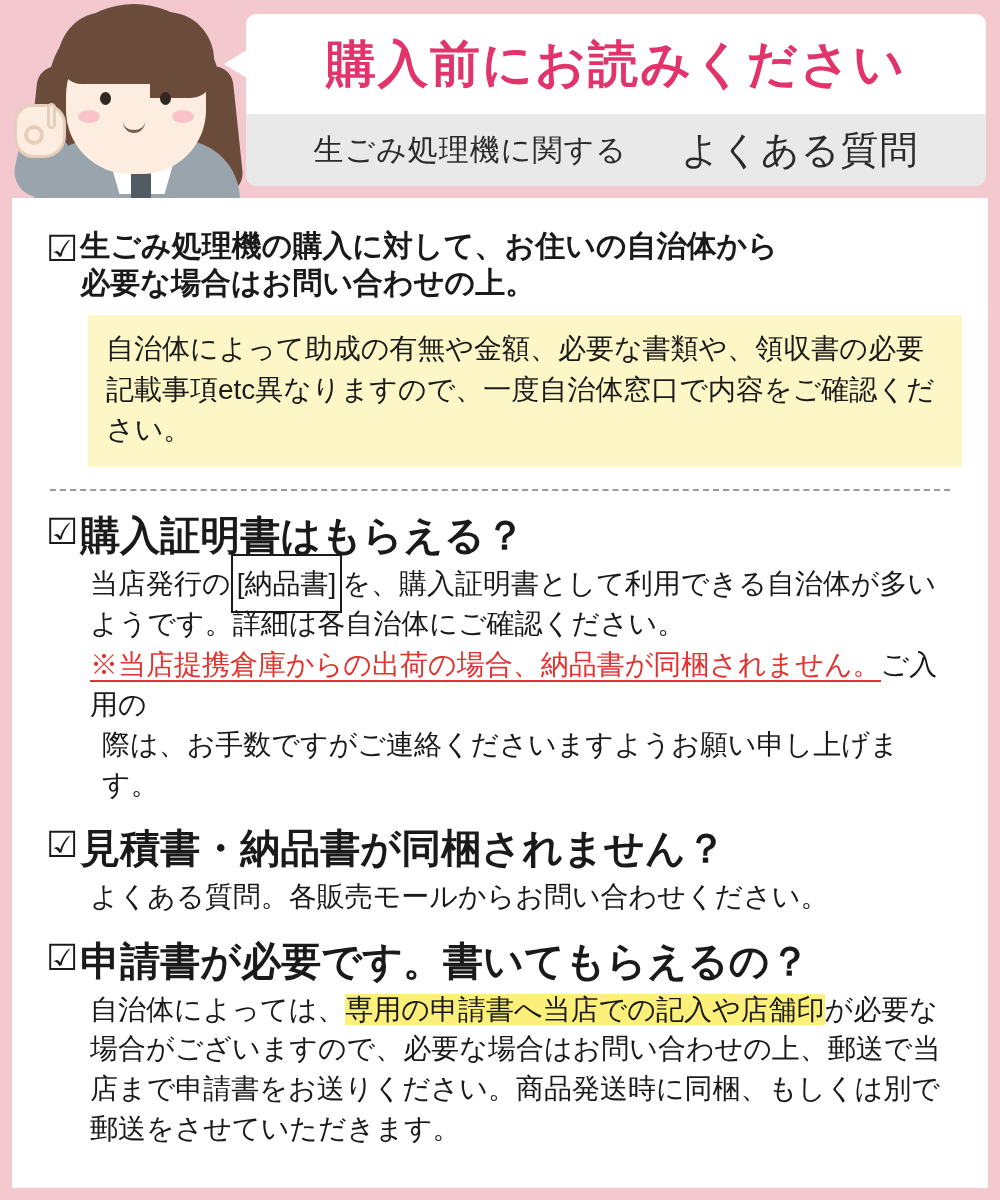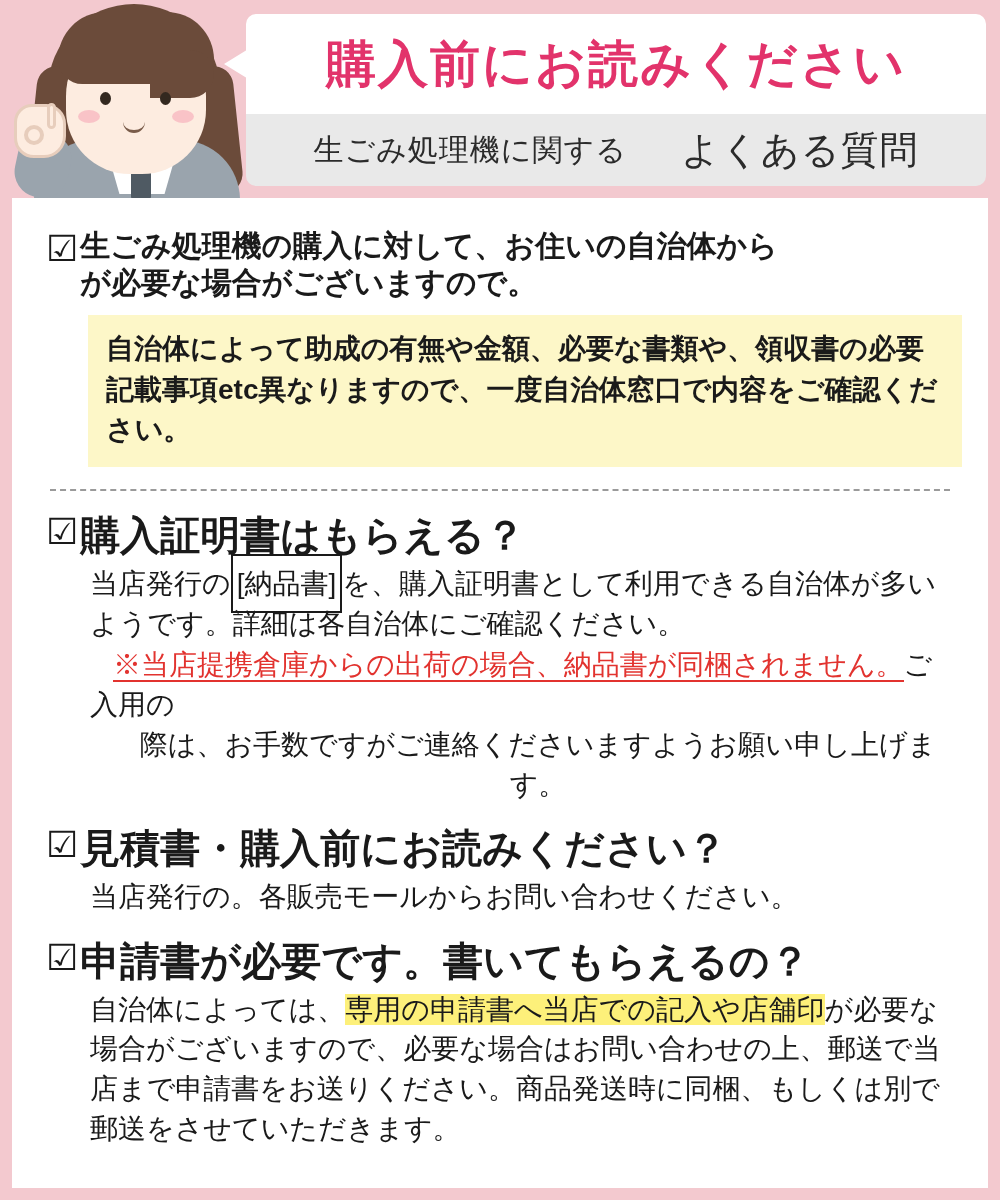--- a/index.html
+++ b/index.html
@@ -267,21 +267,20 @@
   .note-box {
     margin: 14px 0 0 42px;
     width: 874px;
     background: #fdf7c8;
     padding: 14px 18px 16px 18px;
     box-sizing: border-box;
     font-size: 28px;
     line-height: 1.45;
     color: #1a1a1a;
     letter-spacing: 0px;
-    font-weight: bold;
   }
 
   .divider {
     margin: 22px 4px 0 4px;
     border-top: 2px dashed #9a9a9a;
     height: 0;
   }
 
   .answer {
     margin: 4px 0 0 44px;
@@ -291,21 +290,20 @@
   }
 
   .q-block { margin-top: 20px; }
 
   .hl-yellow {
     background: #fdf07a;
   }
   .red-u {
     color: #e2332f;
     border-bottom: 2px solid #e2332f;
-    margin-left: 23px;
   }
   .boxed {
     border: 2px solid #1a1a1a;
     padding: 12px 4px;
   }
 
   .footer-strip {
     position: absolute;
     left: 0;
     bottom: 0;
@@ -350,48 +348,48 @@
       </div>
     </div>
   </div>
 
   <div class="card">
 
     <div class="q-line">
       <span class="chk">☑</span>
       <div class="q-head lead">
         <div>生ごみ処理機の購入に対して、お住いの自治体から</div>
-        <div>が必要な場合がございますので。</div>
+        <div>必要な場合はお問い合わせの上。</div>
       </div>
     </div>
 
     <div class="note-box">自治体によって助成の有無や金額、必要な書類や、領収書の必要記載事項etc異なりますので、一度自治体窓口で内容をご確認ください。</div>
 
     <div class="divider"></div>
 
     <div class="q-block">
       <div class="q-line">
         <span class="chk">☑</span>
         <div class="q-head">購入証明書はもらえる？</div>
       </div>
       <div class="answer">
         <span>当店発行の</span><span class="boxed">[納品書]</span><span>を、購入証明書として利用できる自治体が多いようです。詳細は各自治体にご確認ください。</span>
       </div>
       <div class="answer" style="margin-top:2px;">
         <span class="red-u">※当店提携倉庫からの出荷の場合、納品書が同梱されません。</span><span>ご入用の</span>
       </div>
-      <div class="answer" style="margin-top:0; margin-left:76px;text-align:center;">際は、お手数ですがご連絡くださいますようお願い申し上げます。</div>
+      <div class="answer" style="margin-top:0; margin-left:56px;">際は、お手数ですがご連絡くださいますようお願い申し上げます。</div>
     </div>
 
     <div class="q-block">
       <div class="q-line">
         <span class="chk">☑</span>
-        <div class="q-head">見積書・購入前にお読みください？</div>
-      </div>
-      <div class="answer">当店発行の。各販売モールからお問い合わせください。</div>
+        <div class="q-head">見積書・納品書が同梱されません？</div>
+      </div>
+      <div class="answer">よくある質問。各販売モールからお問い合わせください。</div>
     </div>
 
     <div class="q-block">
       <div class="q-line">
         <span class="chk">☑</span>
         <div class="q-head">申請書が必要です。書いてもらえるの？</div>
       </div>
       <div class="answer">
         <span>自治体によっては、</span><span class="hl-yellow">専用の申請書へ</span><span class="hl-yellow">当店での記入や店舗印</span><span>が必要な場合がございますので、必要な場合はお問い合わせの上、郵送で当店まで申請書をお送りください。商品発送時に同梱、もしくは別で郵送をさせていただきます。</span>
       </div>

